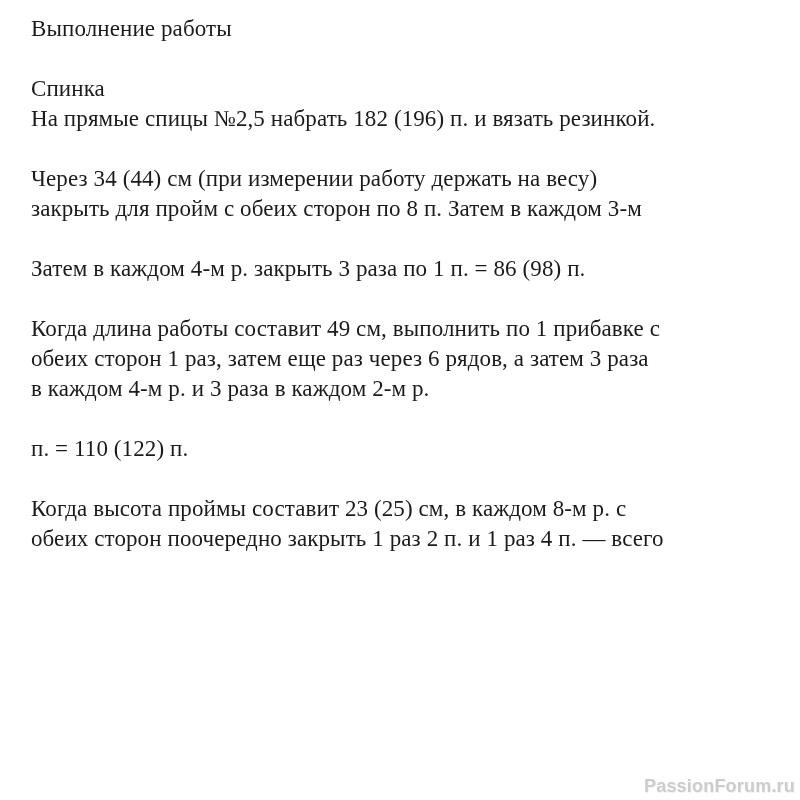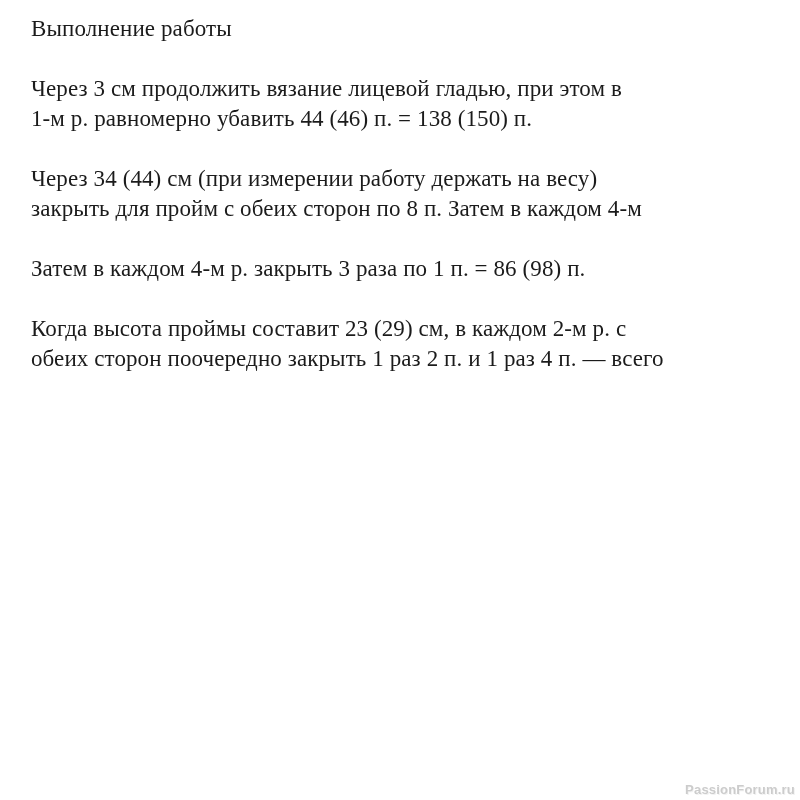--- a/index.html
+++ b/index.html
@@ -32,56 +32,62 @@
     height: 30px;
     line-height: 30px;
     white-space: nowrap;
     letter-spacing: 0.1px;
   }
   .watermark {
     position: absolute;
     right: 5px;
     bottom: 3px;
     font-family: "Liberation Sans", "DejaVu Sans", sans-serif;
-    font-size: 13px;
+    font-size: 18px;
     font-weight: bold;
     color: #cccccc;
     text-shadow: -1px -1px 0 #ffffff, 1px 1px 0 #f2f2f2;
     letter-spacing: 0.2px;
   }
 </style>
 </head>
 <body>
 
 <div class="page">
 
   <div class="para">
     <div class="line">Выполнение работы</div>
   </div>
 
+  <div class="para">
+    <div class="line">Спинка</div>
+    <div class="line">На прямые спицы №2,5 набрать 182 (196) п. и вязать резинкой.</div>
+  </div>
 
-  <div class="para">
-    <div class="line">Через 3 см продолжить вязание лицевой гладью, при этом в</div>
-    <div class="line">1-м р. равномерно убавить 44 (46) п. = 138 (150) п.</div>
-  </div>
 
   <div class="para">
     <div class="line">Через 34 (44) см (при измерении работу держать на весу)</div>
-    <div class="line">закрыть для пройм с обеих сторон по 8 п. Затем в каждом 4-м</div>
+    <div class="line">закрыть для пройм с обеих сторон по 8 п. Затем в каждом 3-м</div>
   </div>
 
   <div class="para">
     <div class="line">Затем в каждом 4-м р. закрыть 3 раза по 1 п. = 86 (98) п.</div>
   </div>
 
+  <div class="para">
+    <div class="line">Когда длина работы составит 49 см, выполнить по 1 прибавке с</div>
+    <div class="line">обеих сторон 1 раз, затем еще раз через 6 рядов, а затем 3 раза</div>
+    <div class="line">в каждом 4-м р. и 3 раза в каждом 2-м р.</div>
+  </div>
 
   <div class="para">
+    <div class="line">п. = 110 (122) п.</div>
   </div>
 
 
   <div class="para">
-    <div class="line">Когда высота проймы составит 23 (29) см, в каждом 2-м р. с</div>
+    <div class="line">Когда высота проймы составит 23 (25) см, в каждом 8-м р. с</div>
     <div class="line">обеих сторон поочередно закрыть 1 раз 2 п. и 1 раз 4 п. — всего</div>
   </div>
 
 </div>
 
 <div class="watermark">PassionForum.ru</div>
 
 </body></html>

